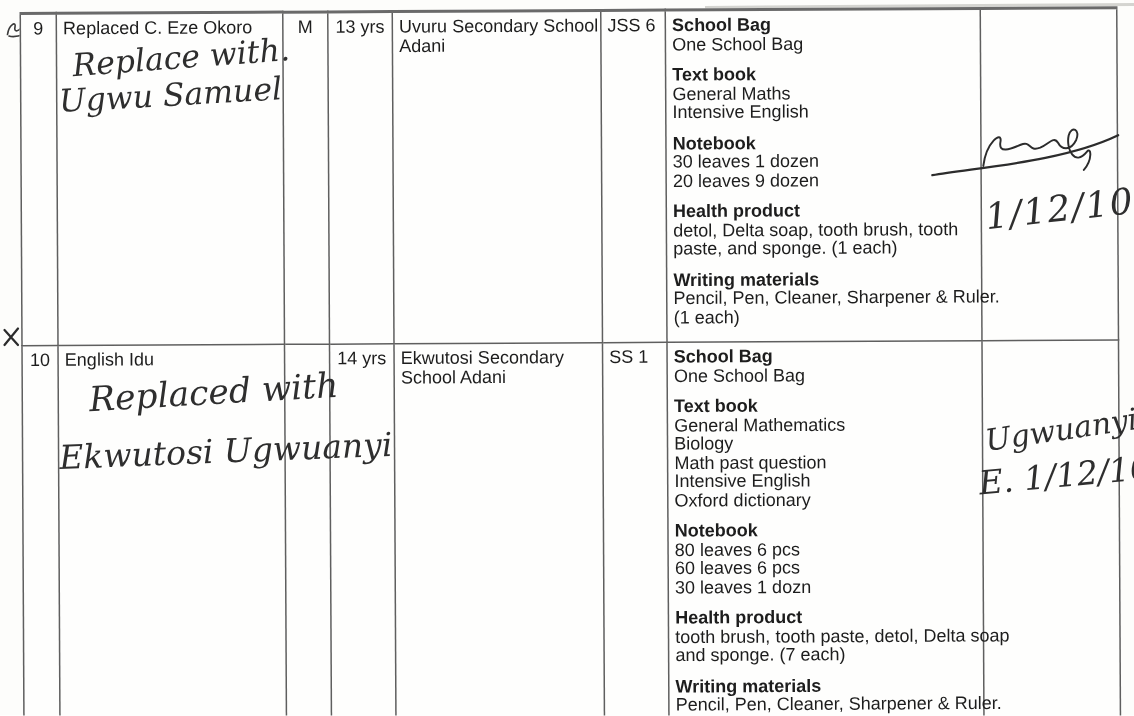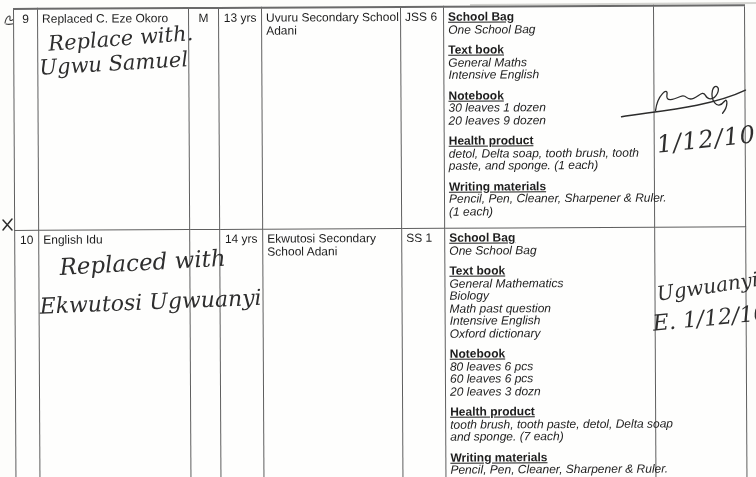--- a/index.html
+++ b/index.html
@@ -33,22 +33,22 @@
   tr.row-10 td { height:251px; }
   .c-serial { text-align:center; padding-top:4px; }
   .c-gender { text-align:center; padding-top:4px; }
   .c-age    { text-align:center; padding-top:4px; white-space:nowrap; }
   .c-class  { padding-left:5px; padding-top:4px; white-space:nowrap; }
   .c-name   { position:relative; }
   .c-sign   { position:relative; }
   .c-items  { padding-left:7px; }
   .school-line { white-space:nowrap; }
   .item-group { margin-bottom:8px; }
-  .item-heading { font-weight:bold; text-decoration:underline; white-space:nowrap; }
-  .item-line { white-space:nowrap;font-style:italic; }
+  .item-heading { font-weight:bold; white-space:nowrap; }
+  .item-line { white-space:nowrap; }
   
   .hw {
     position:absolute;
     font-family:"DejaVu Serif", serif;
     font-style:italic;
     color:#2e2e2e;
     white-space:nowrap;
     pointer-events:none;
   }
   .hw-r9-l1 { left:10px; top:23px; font-size:21px; transform:rotate(-4deg); }
@@ -189,21 +189,21 @@
           <div class="item-line">General Mathematics</div>
           <div class="item-line">Biology</div>
           <div class="item-line">Math past question</div>
           <div class="item-line">Intensive English</div>
           <div class="item-line">Oxford dictionary</div>
         </div>
         <div class="item-group">
           <div class="item-heading">Notebook</div>
           <div class="item-line">80 leaves 6 pcs</div>
           <div class="item-line">60 leaves 6 pcs</div>
-          <div class="item-line">20 leaves 3 dozn</div>
+          <div class="item-line">30 leaves 1 dozn</div>
         </div>
         <div class="item-group">
           <div class="item-heading">Health product</div>
           <div class="item-line">tooth brush, tooth paste, detol, Delta soap</div>
           <div class="item-line">and sponge. (7 each)</div>
         </div>
         <div class="item-group">
           <div class="item-heading">Writing materials</div>
           <div class="item-line">Pencil, Pen, Cleaner, Sharpener &amp; Ruler.</div>
           <div class="item-line">(1 each)</div>

